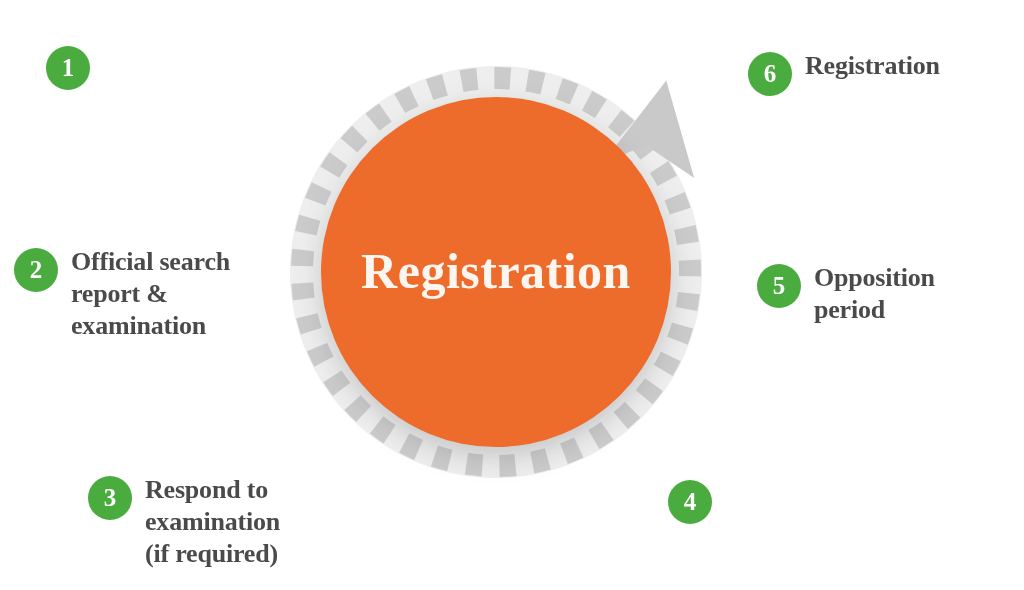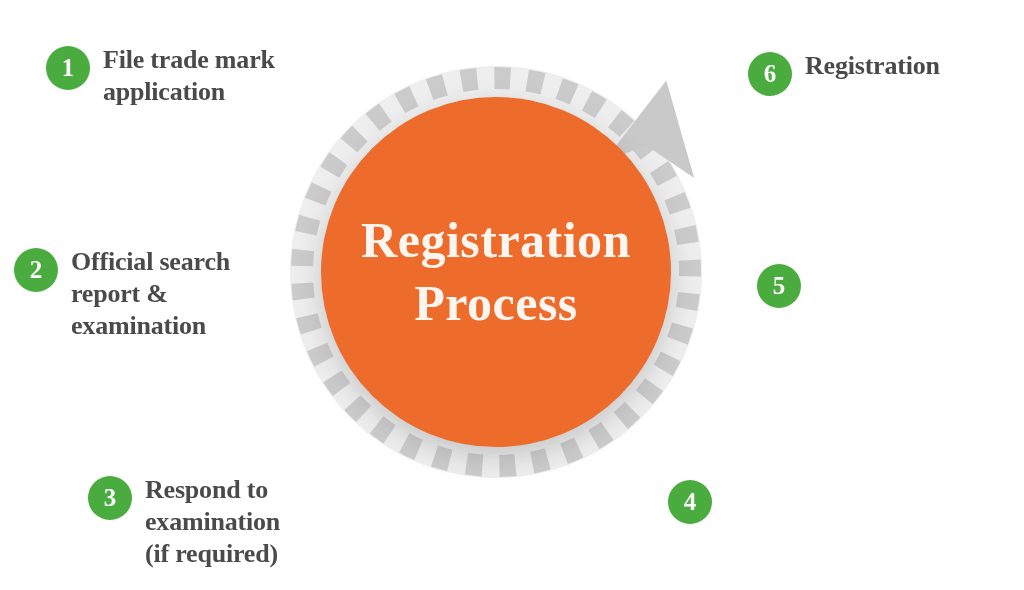--- a/index.html
+++ b/index.html
@@ -121,27 +121,24 @@
       <path d="M 0 -250 L 250 -250 L 250 -60 L 60 -250 Z" fill="#ffffff" opacity="0"></path>
 
       <g transform="rotate(52)">
         <path d="M -46 -252 L 48 -214 L -8 -196 L -20 -150 Z" fill="#c9c9c9"></path>
       </g>
     </svg>
   </div>
 
   <div class="center-circle">
     <div class="center-line">Registration</div>
-    <div class="center-line">Process</div>
   </div>
 
   <div class="step" id="step-1">
     <div class="badge">1</div>
-    <div class="step-text">File trade mark
-application</div>
   </div>
 
   <div class="step" id="step-2">
     <div class="badge">2</div>
     <div class="step-text">Official search
 report &amp;
 examination</div>
   </div>
 
   <div class="step" id="step-3">
@@ -150,20 +147,22 @@
 examination
 (if required)</div>
   </div>
 
   <div class="step" id="step-4">
     <div class="badge">4</div>
   </div>
 
   <div class="step" id="step-5">
     <div class="badge">5</div>
+    <div class="step-text">Opposition
+period</div>
   </div>
 
   <div class="step" id="step-6">
     <div class="badge">6</div>
     <div class="step-text">Registration</div>
   </div>
 
 </div>
 
 </body></html>

